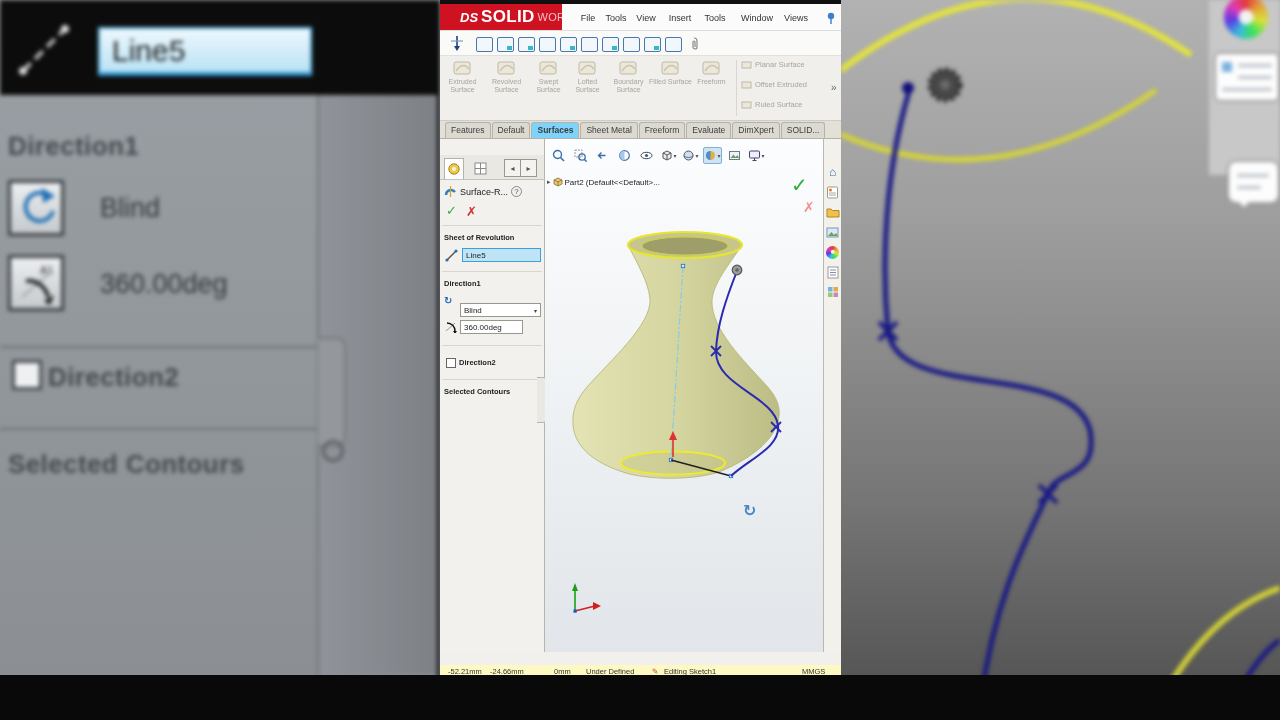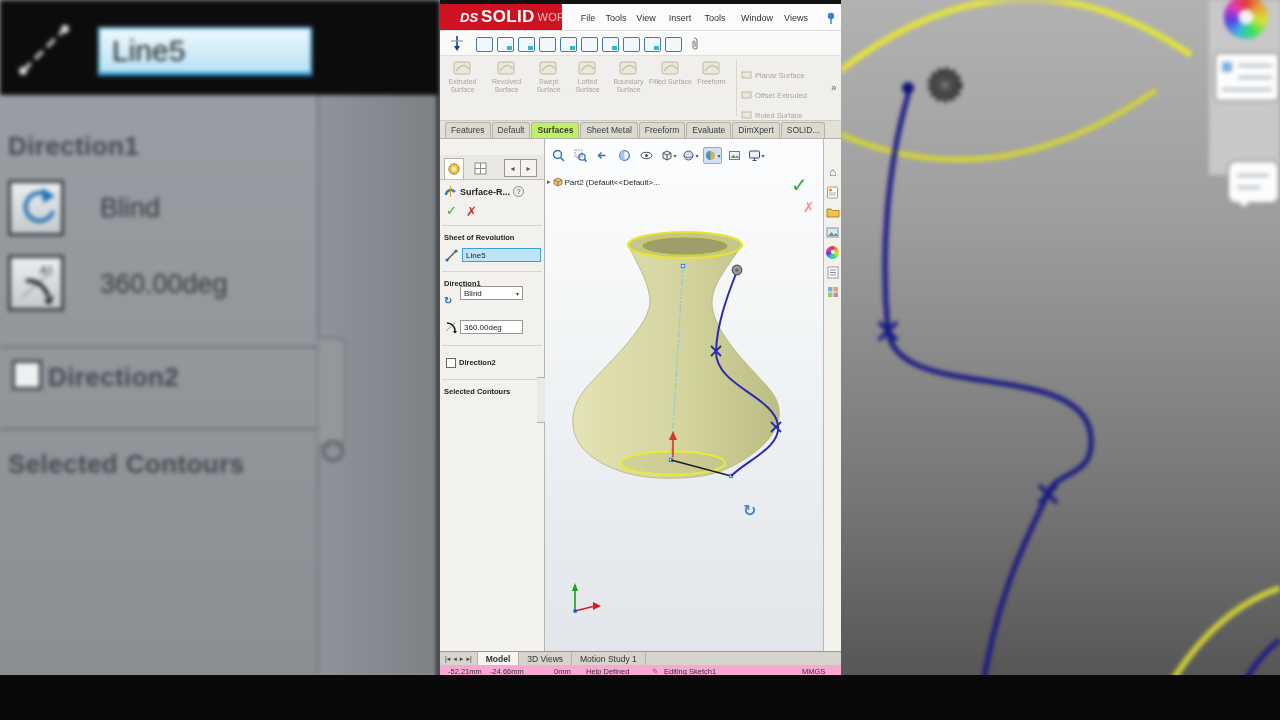--- a/index.html
+++ b/index.html
@@ -46,36 +46,36 @@
   .logo .lt{font-size:11px;color:rgba(255,255,255,.72);letter-spacing:.3px}
   .menu-item{position:absolute;top:9px;font-size:9px;color:#333;transform:translateX(-50%);white-space:nowrap;cursor:default}
   .toolbar{left:0;top:31px;width:401px;height:25px;background:#fafaf9;border-bottom:1px solid #e2e0da;box-sizing:border-box}
   .tb-win{position:absolute;top:6px;width:15px;height:13px;border:1px solid #4a77ad;border-radius:2px;background:#f2f7fb}
   .tb-win i{position:absolute;right:1px;bottom:1px;width:5px;height:4px;background:#35b8c8}
   .ribbon{left:0;top:56px;width:401px;height:65px;background:#f0efec;border-bottom:1px solid #cfccc5;box-sizing:border-box}
   .rb{position:absolute;top:3px;width:43px;text-align:center}
   .rb svg{display:block;margin:0 auto}
   .rb .lab{font-size:7px;line-height:8px;color:#a9a59c;margin-top:1px}
   .rsep{position:absolute;left:296px;top:4px;width:1px;height:56px;background:#d9d6cf}
-  .rs{position:absolute;left:301px;height:20px;display:flex;align-items:flex-end;gap:3px}
+  .rs{position:absolute;left:301px;height:20px;display:flex;align-items:flex-start;gap:3px}
   .rs .lab{font-size:7.5px;color:#a9a59c;white-space:nowrap}
   .chev{position:absolute;left:391px;top:26px;font-size:10px;color:#666}
   .tabsrow{left:0;top:121px;width:401px;height:18px;background:#e3e0d8;border-bottom:1px solid #b5b2aa;
            display:flex;align-items:flex-end;padding-left:5px;box-sizing:border-box}
   .tab{font-size:8.5px;color:#3c3c3c;padding:2px 5px 3px;border:1px solid #b5b2aa;border-bottom:none;
        border-radius:3px 3px 0 0;background:#dcd9d1;margin-right:1px;white-space:nowrap;cursor:default}
-  .tab.active{background:#bef264;font-weight:700}
+  .tab.active{background:#7dd3fc;font-weight:700}
 
   .pm{left:0;top:139px;width:105px;height:513px;background:#f2f1ee;border-right:1px solid #b7b4ac;box-sizing:border-box}
   .pm-strip{position:absolute;left:0;top:16px;width:104px;height:24px;background:#eae8e3;border-bottom:1px solid #c5c2ba}
   .pm-tab{position:absolute;top:3px;width:20px;height:21px;display:flex;align-items:center;justify-content:center}
   .pm-tab.active{background:#fff;border:1px solid #b5b2aa;border-bottom:none;box-sizing:border-box}
   .pm-nav{position:absolute;top:4px;width:15px;height:16px;border:1px solid #9a978f;background:#f4f3f0;
           font-size:8px;color:#555;display:flex;align-items:center;justify-content:center}
-  .pm-title{font-size:9px;font-weight:700;color:#222;white-space:nowrap}
+  .pm-title{font-size:9px;font-weight:400;color:#222;white-space:nowrap}
   .helpc{width:11px;height:11px;border:1px solid #8a8a8a;border-radius:50%;font-size:8px;color:#555;
          display:flex;align-items:center;justify-content:center;box-sizing:border-box}
   .okx{font-size:13px;font-weight:700}
   .sec{font-size:7.5px;font-weight:700;color:#222;white-space:nowrap}
   .pm-div{position:absolute;left:2px;width:100px;height:1px;background:#d9d6d0}
   .pm-field{height:14px;border:1px solid #9a978f;background:#fff;font-size:8px;color:#222;
             display:flex;align-items:center;padding:0 3px;box-sizing:border-box}
   .pm-field.sel{background:#bfe4f7;border-color:#3aa0d8}
   .combo-caret{margin-left:auto;font-size:6px;color:#444}
   .chk{width:8px;height:8px;border:1px solid #666;background:#fff}
@@ -96,21 +96,21 @@
   .taskpane{left:383px;top:139px;width:18px;height:513px;background:#f3f1ec;border-left:1px solid #bbb8b0;
             display:flex;flex-direction:column;align-items:center;padding-top:26px;gap:6px;box-sizing:border-box}
   .tp-ico{width:14px;height:14px;display:flex;align-items:center;justify-content:center}
   .tp-home{font-size:12px;color:#3a6fb0;font-weight:700;line-height:12px}
 
   .btabs{left:0;top:651px;width:401px;height:14px;background:#d7d4cd;border-top:1px solid #999690;
          display:flex;align-items:stretch;font-size:8.5px;box-sizing:border-box}
   .bnav{display:flex;align-items:center;gap:3px;padding:0 5px;font-size:7px;color:#444;border-right:1px solid #b5b2aa}
   .btab{padding:1px 8px;color:#333;border-right:1px solid #b5b2aa;display:flex;align-items:center;white-space:nowrap;cursor:default}
   .btab.active{background:#f6f5f2;font-weight:700}
-  .statusbar{left:0;top:665px;width:401px;height:12px;background:#f9a8d4;font-size:7.5px;color:#333}
+  .statusbar{left:0;top:665px;width:401px;height:12px;background:#fef9c3;font-size:7.5px;color:#333}
   .statusbar span{position:absolute;top:2px;white-space:nowrap}
 
   .letterbox{position:absolute;left:0;top:675px;width:1280px;height:45px;background:#090909}
 </style>
 </head>
 <body>
 
 <div class="stage">
 
   <div class="pane-left">
@@ -369,21 +369,21 @@
         <circle cx="2" cy="11" r="1.6" fill="#2a6db5"></circle>
           <circle cx="11" cy="2" r="1.6" fill="#2a6db5"></circle>
         </svg>
       <div class="abs pm-field sel" style="left:22px;top:109px;width:79px">
         <span>Line5</span>
         </div>
       <div class="pm-div" style="top:132px"></div>
 
       <div class="abs sec" style="left:4px;top:140px">Direction1</div>
       <span class="abs" style="left:4px;top:156px;font-size:10px;color:#2a6db5;font-weight:700">↻</span>
-      <div class="abs pm-field" style="left:20px;top:147px;width:63px">
+      <div class="abs pm-field" style="left:20px;top:164px;width:81px">
         <span>Blind</span>
         <span class="combo-caret">▾</span>
         </div>
       <svg class="abs" style="left:4px;top:181px" width="13" height="13">
         <line x1="2" y1="11" x2="11" y2="3" stroke="#999" stroke-width="1"></line>
         <path d="M3 3 a8 8 0 0 1 8 8" fill="none" stroke="#111" stroke-width="1.4"></path>
         <polygon points="9,11 13,11 11,14" fill="#111"></polygon>
         </svg>
       <div class="abs pm-field" style="left:20px;top:181px;width:63px">
         <span>360.00deg</span>
@@ -559,37 +559,26 @@
       <span class="tp-ico">
         <svg width="12" height="12">
             <rect x="1" y="1" width="4.5" height="4.5" fill="#7ab0e0"></rect>
             <rect x="6.5" y="1" width="4.5" height="4.5" fill="#e0a850"></rect>
             <rect x="1" y="6.5" width="4.5" height="4.5" fill="#9ac87a"></rect>
             <rect x="6.5" y="6.5" width="4.5" height="4.5" fill="#c88ab0"></rect>
           </svg>
         </span>
     </div>
 
-    <div class="abs btabs">
-      <span class="bnav">
-        <span>|◂</span>
-        <span>◂</span>
-        <span>▸</span>
-        <span>▸|</span>
-      </span>
-      <span class="btab active">Model</span>
-      <span class="btab">3D Views</span>
-      <span class="btab">Motion Study 1</span>
-    </div>
 
     <div class="abs statusbar">
       <span style="left:8px">-52.21mm</span>
       <span style="left:50px">-24.66mm</span>
       <span style="left:114px">0mm</span>
-      <span style="left:146px">Help Defined</span>
+      <span style="left:146px">Under Defined</span>
       <span style="left:212px;color:#c03030">✎</span>
       <span style="left:224px">Editing Sketch1</span>
       <span style="left:362px">MMGS</span>
     </div>
   </div>
 
   <div class="letterbox"></div>
 </div>
 
 </body></html>

